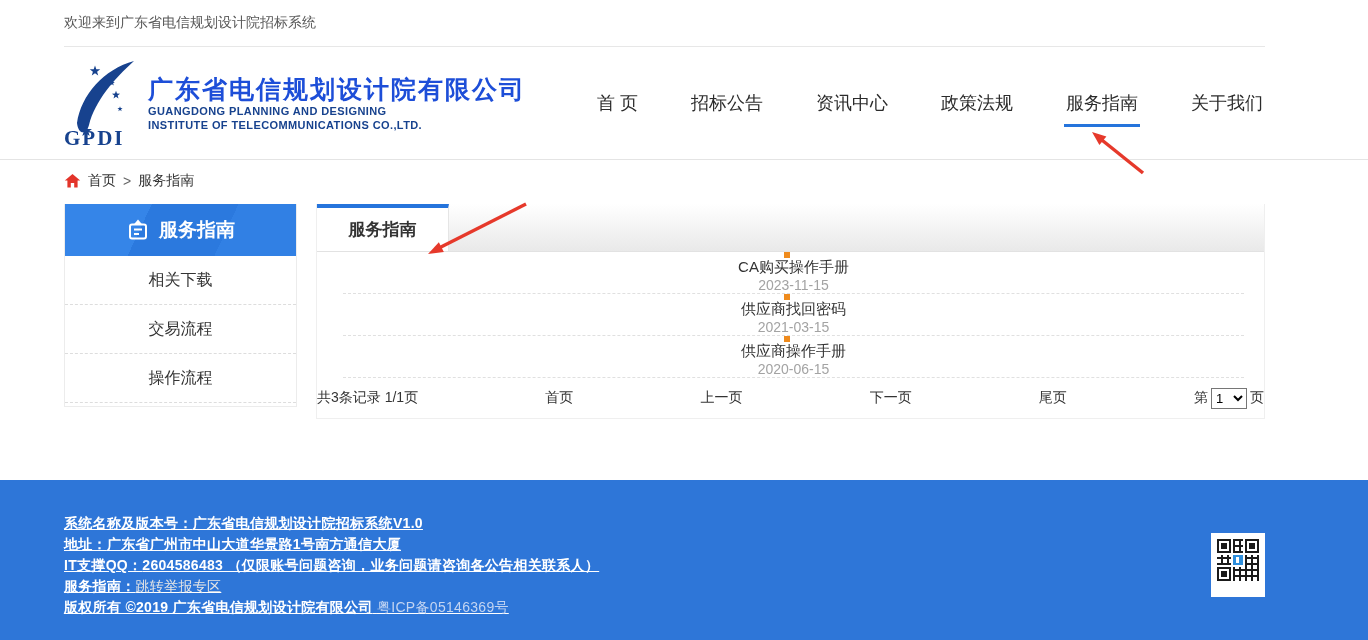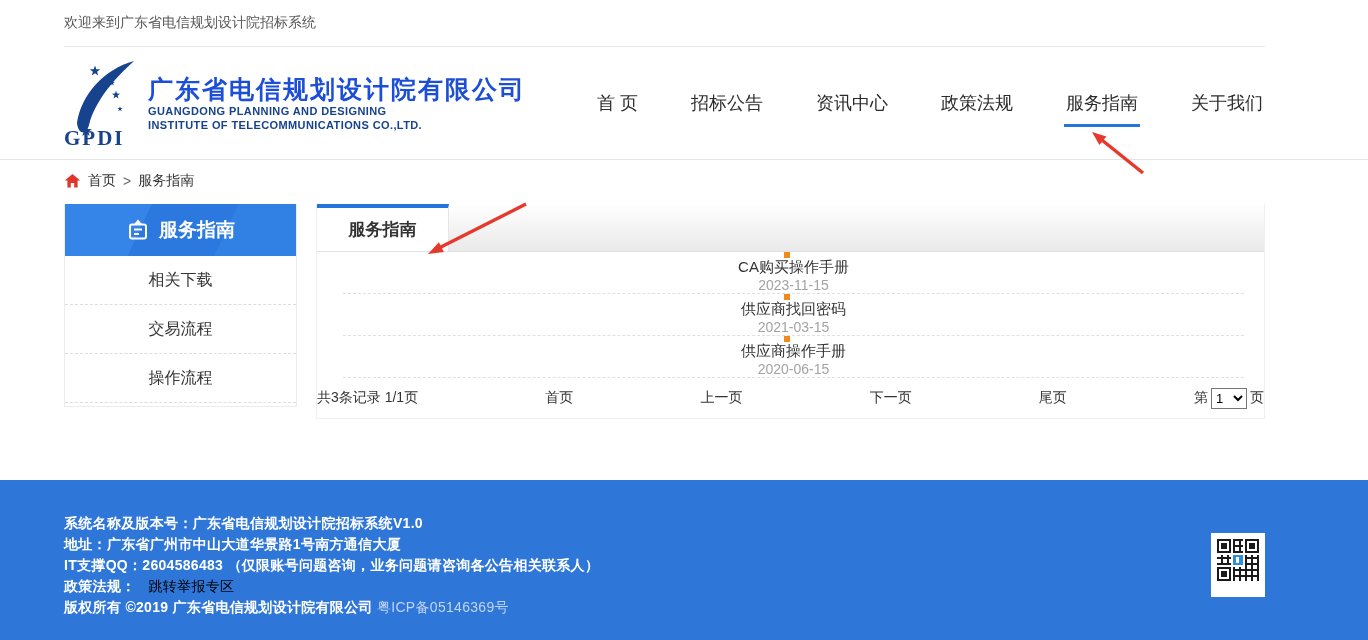--- a/index.html
+++ b/index.html
@@ -51,25 +51,25 @@
   .list-row { height: 42px; display: flex; align-items: center; border-bottom: 1px dashed #e0e0e0; cursor: pointer; flex-direction: column; }
   .bullet { width: 6px; height: 6px; background: #ef8b1d; margin-right: 13px; flex: none; }
   .row-title { font-size: 15px; color: #333; flex: 1; }
   .row-date { font-size: 14px; color: #a3a3a3; }
   .pagination { height: 40px; display: flex; align-items: center; justify-content: space-between; gap: 9px; font-size: 14px; color: #333; }
   .pg-link { cursor: pointer; }
   .pg-jump { display: flex; align-items: center; gap: 3px; }
   .page-select { width: 36px; height: 21px; font-size: 13px; border: 1px solid #767676; background: #fff; font-family: inherit; }
 
   
-  .footer { position: absolute; left: 0; top: 480px; width: 1368px; height: 160px; background: #2e76d8; color: #fff; }
+  .footer { position: absolute; left: 0; top: 480px; width: 1368px; height: 160px; background: #2e76d8; color: #fff; text-decoration: underline; }
   .footer-inner { position: relative; padding-top: 33px; font-size: 14px; height: 160px; }
   .f-line { line-height: 21px; font-weight: bold; letter-spacing: 0.3px; }
   .f-muted { color: #c2d4f2; font-weight: normal; cursor: default; }
-  .f-link { color: #000000; font-weight: normal; cursor: pointer; margin-left: 13px; }
+  .f-link { color: #e5e5e5; font-weight: normal; cursor: pointer; }
   .qr-box { position: absolute; right: 0; top: 53px; width: 54px; height: 64px; background: #fff; display: flex; justify-content: center; padding-top: 6px; }
 
   
   .arrow-abs { position: absolute; z-index: 20; pointer-events: none; }
   #nav-arrow { left: 1085px; top: 124px; }
   #content-arrow { left: 424px; top: 198px; }
 </style>
 </head>
 <body>
 
@@ -189,21 +189,21 @@
     <div class="f-line">
       <span>系统名称及版本号：</span><span>广东省电信规划设计院招标系统V1.0</span>
     </div>
     <div class="f-line">
       <span>地址：</span><span>广东省广州市中山大道华景路1号南方通信大厦</span>
     </div>
     <div class="f-line">
       <span>IT支撑QQ：</span><span>2604586483 （仅限账号问题咨询，业务问题请咨询各公告相关联系人）</span>
     </div>
     <div class="f-line">
-      <span>政策法规：</span><span class="f-link">跳转举报专区</span>
+      <span>服务指南：</span><span class="f-link">跳转举报专区</span>
     </div>
     <div class="f-line">
       <span>版权所有 ©2019 广东省电信规划设计院有限公司</span>
       <span class="f-muted">粤ICP备05146369号</span>
     </div>
     <div class="qr-box">
       <svg id="qr-svg" width="42" height="42" viewBox="0 0 42 42">
           <rect x="0" y="18" width="2" height="2" fill="#1a1a1a"></rect>
           <rect x="0" y="24" width="2" height="2" fill="#1a1a1a"></rect>
           <rect x="2" y="18" width="2" height="2" fill="#1a1a1a"></rect>

